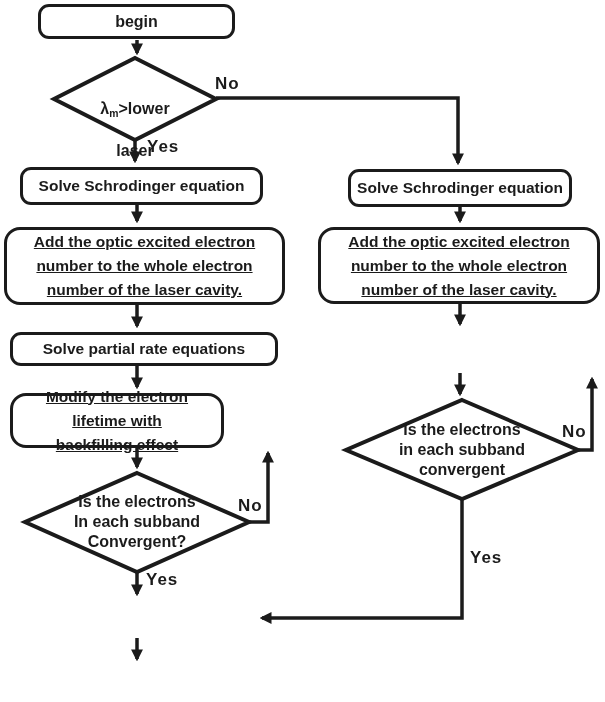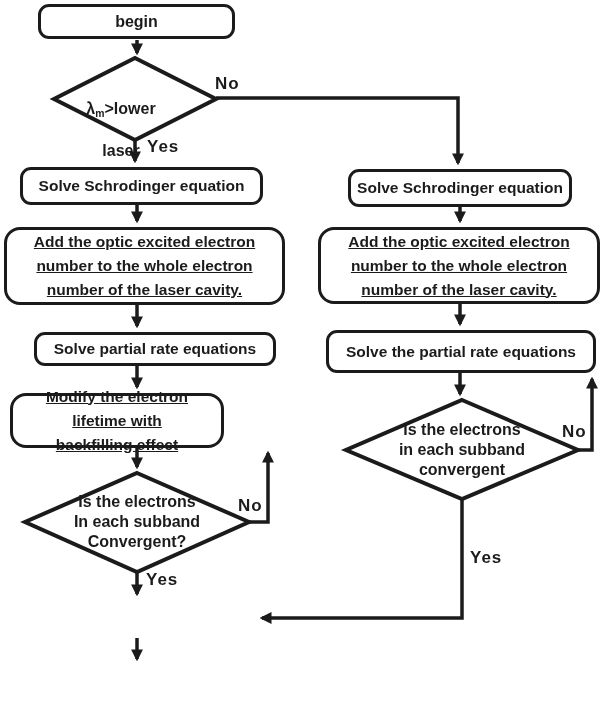--- a/index.html
+++ b/index.html
@@ -58,37 +58,36 @@
   </svg>
 
   <div class="node terminal" style="left:38px; top:4px; width:197px; height:35px;">begin</div>
 
   <div class="node" style="left:20px; top:167px; width:243px; height:38px;">Solve Schrodinger equation</div>
 
   <div class="node r-lg" style="left:4px; top:227px; width:281px; height:78px;">Add the optic excited electron
 number to the whole electron
 number of the laser cavity.</div>
 
-  <div class="node" style="left:10px; top:332px; width:242px; height:34px;margin-left:24px;">Solve partial rate equations</div>
+  <div class="node" style="left:10px; top:332px; width:268px; height:34px;">Solve partial rate equations</div>
 
   <div class="node r-lg" style="left:10px; top:393px; width:214px; height:55px;">Modify the electron lifetime with
 backfilling effect</div>
 
   <div class="node" style="left:348px; top:169px; width:224px; height:38px;">Solve Schrodinger equation</div>
 
   <div class="node r-lg" style="left:318px; top:227px; width:282px; height:77px;">Add the optic excited electron
 number to the whole electron
 number of the laser cavity.</div>
 
-  <div class="node" style="left:326px; top:330px; width:270px; height:43px;">Solve the partial rate equations</div>
 
 
   <div class="node terminal" style="left:98px; top:665px; width:75px; height:33px;margin-top:46px;">end</div>
 
-  <div class="dlabel" style="left:60px; top:79px; width:122px;">
+  <div class="dlabel" style="left:74px; top:79px; width:122px;">
     <div><span>λ</span><span class="lsub">m</span><span>&gt;lower</span></div>
     <div>laser</div>
   </div>
 
   <div class="dlabel" style="left:57px; top:492px; width:160px;">Is the electrons
 In each subband
 Convergent?</div>
 
   <div class="dlabel" style="left:382px; top:420px; width:160px;">Is the electrons
 in each subband

